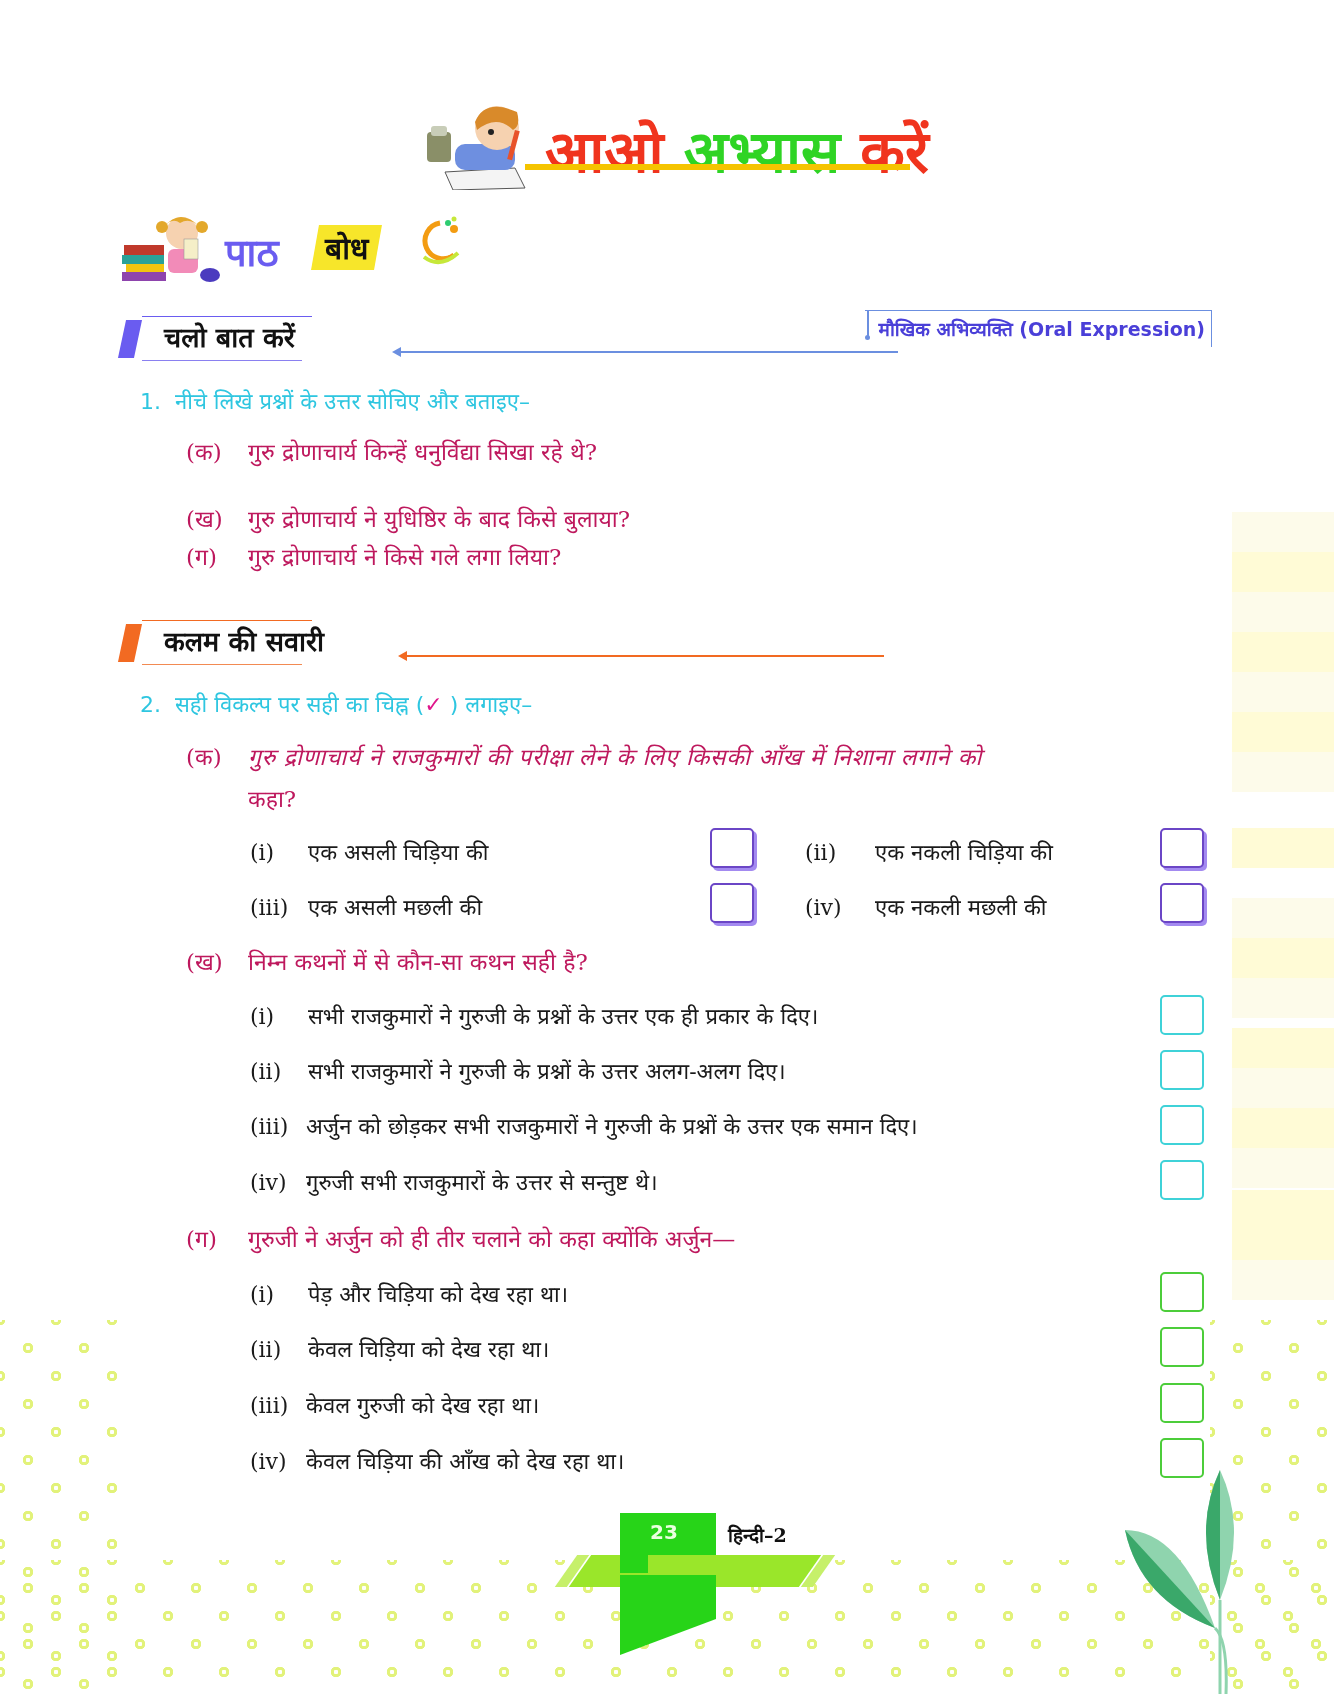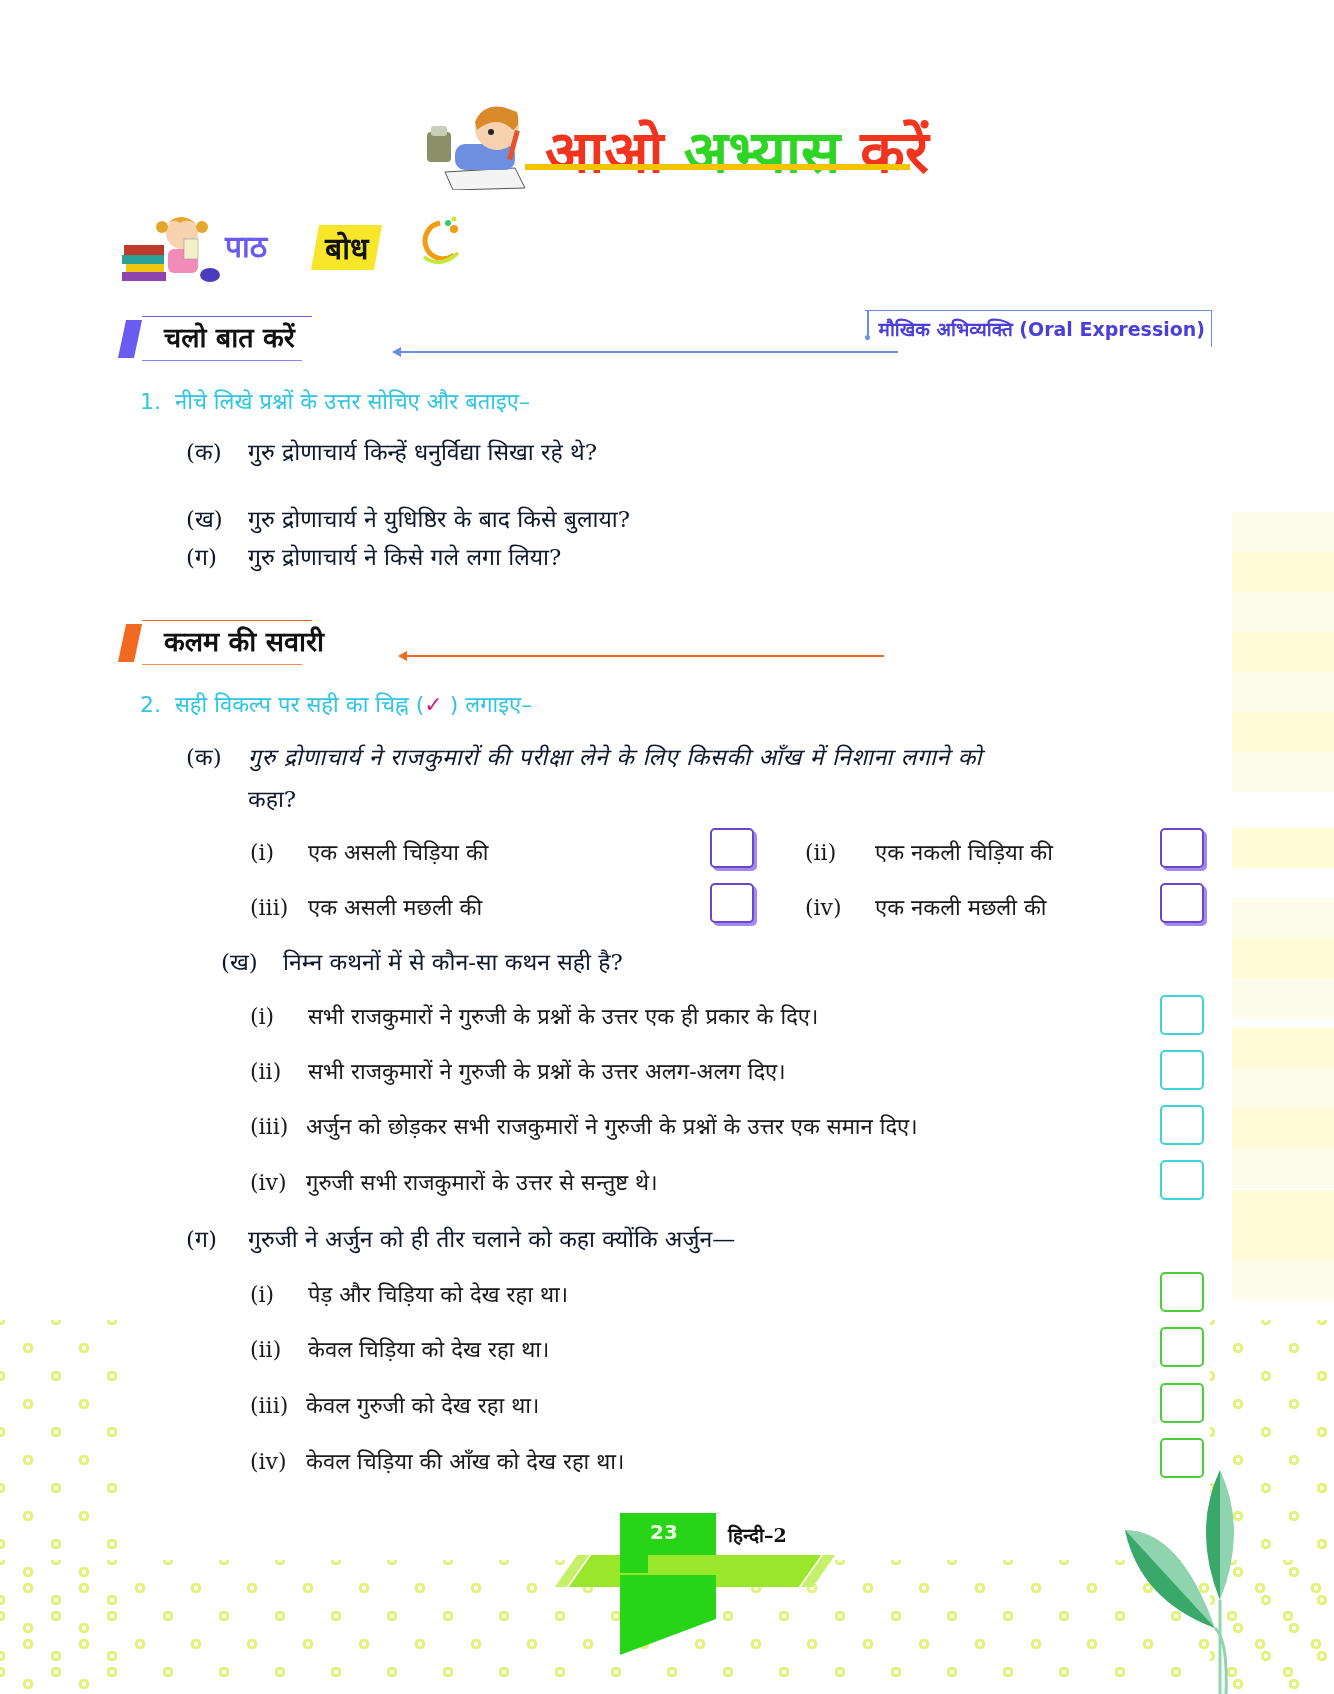--- a/index.html
+++ b/index.html
@@ -39,21 +39,21 @@
   .t-green { color: #2fd424; }
   .title-line {
     position: absolute; left: 100px; top: 64px; width: 385px; height: 6px;
     background: #f5c400;
   }
 
   
   .pb-wrap { left: 120px; top: 205px; width: 350px; height: 80px; }
   .pb-path {
     position: absolute; left: 105px; top: 20px;
-    font-family: "DejaVu Sans", sans-serif; font-weight: bold; font-size: 30px; color: #6a5cf0;
+    font-family: "DejaVu Sans", sans-serif; font-weight: bold; font-size: 38px; color: #6a5cf0;
   }
   .pb-bodh {
     position: absolute; left: 195px; top: 20px; padding: 2px 10px;
     background: #f7e62a; font-family: "DejaVu Sans", sans-serif; font-weight: bold; font-size: 30px; color: #111;
     transform: skewX(-10deg);
   }
   .pb-bodh span { display: inline-block; transform: skewX(10deg); }
 
   
   .sec-head { left: 122px; width: 1090px; height: 48px; }
@@ -77,21 +77,21 @@
   }
   .sec-tag-tick { position: absolute; left: 2px; top: 0; width: 2px; height: 26px; }
   .sec-tag-dot { position: absolute; left: 0; top: 24px; width: 5px; height: 5px; border-radius: 50%; }
 
   
   .q-num {
     font-family: "DejaVu Sans", sans-serif; font-size: 22px; color: #2ec6e0;
     white-space: nowrap;
   }
   .sub {
-    font-size: 23px; color: #0f172a; white-space: nowrap;
+    font-size: 23px; color: #be185d; white-space: nowrap;
   }
   .sub .lbl { display: inline-block; width: 62px; }
   .opt { font-size: 22px; white-space: nowrap; }
   .opt .lbl { display: inline-block; width: 58px; }
 
   .box {
     position: absolute; width: 40px; height: 36px;
     border: 2px solid; border-radius: 5px; background: #fff;
   }
   .box.purple { border-color: #6b46c6; box-shadow: 3px 3px 0 #a38af0; }
@@ -248,21 +248,21 @@
 
 <div class="abs opt" style="left:250px; top:891px;">
   <span class="lbl">(iii)</span><span>एक असली मछली की</span>
 </div>
 <div class="box purple" style="left:710px; top:883px;"></div>
 <div class="abs opt" style="left:805px; top:891px;">
   <span class="lbl" style="width:70px;">(iv)</span><span>एक नकली मछली की</span>
 </div>
 <div class="box purple" style="left:1160px; top:883px;"></div>
 
-<div class="abs sub" style="left:186px; top:945px;margin-left:35px;">
+<div class="abs sub" style="left:186px; top:945px;">
   <span class="lbl">(ख)</span><span>निम्न कथनों में से कौन-सा कथन सही है?</span>
 </div>
 <div class="abs opt" style="left:250px; top:1000px;">
   <span class="lbl">(i)</span><span>सभी राजकुमारों ने गुरुजी के प्रश्नों के उत्तर एक ही प्रकार के दिए।</span>
 </div>
 <div class="box cyan" style="left:1160px; top:995px;"></div>
 <div class="abs opt" style="left:250px; top:1055px;">
   <span class="lbl">(ii)</span><span>सभी राजकुमारों ने गुरुजी के प्रश्नों के उत्तर अलग-अलग दिए।</span>
 </div>
 <div class="box cyan" style="left:1160px; top:1050px;"></div>

